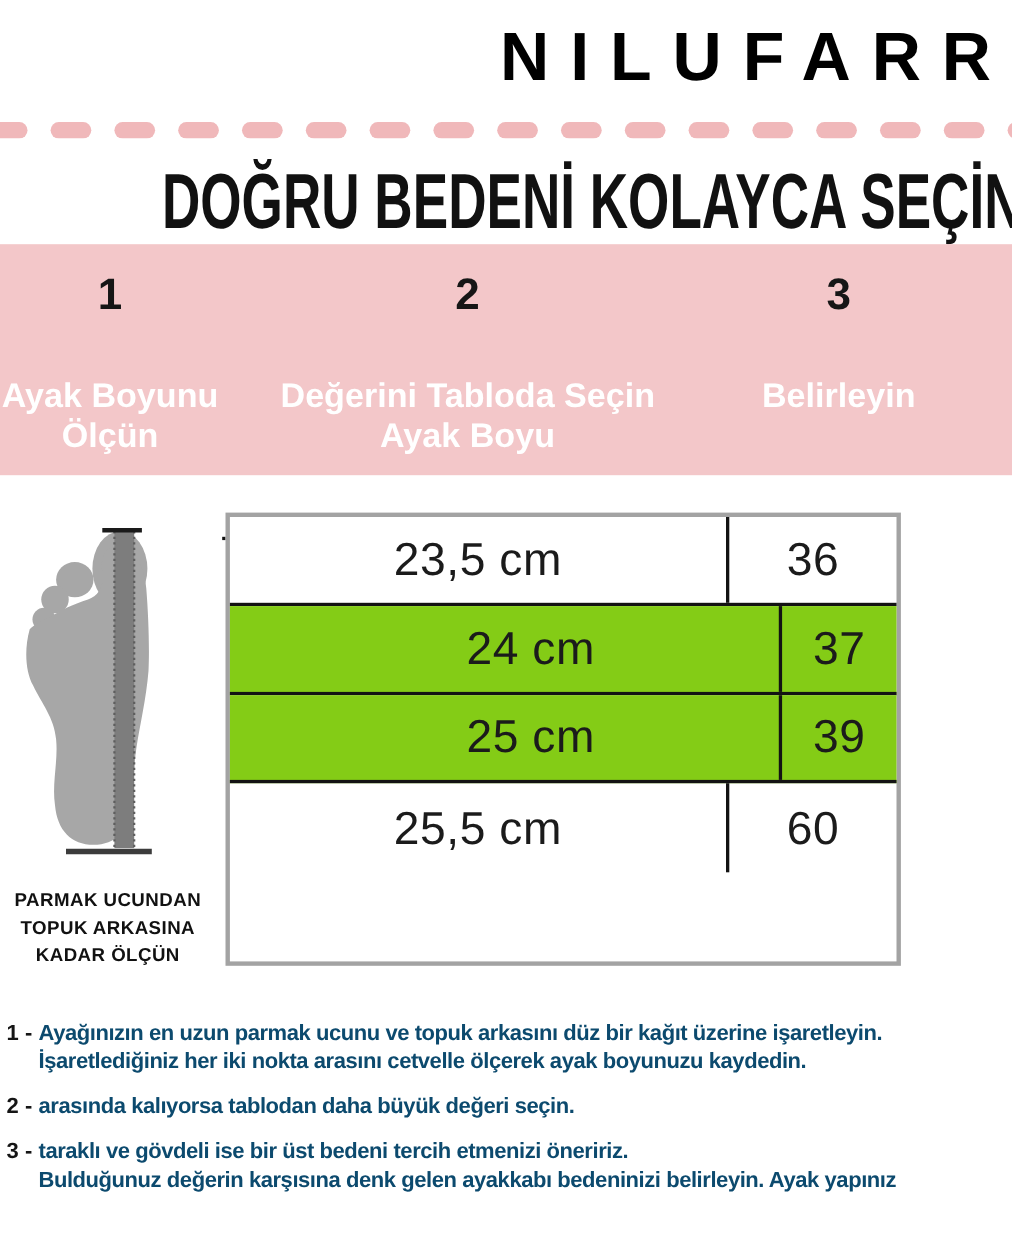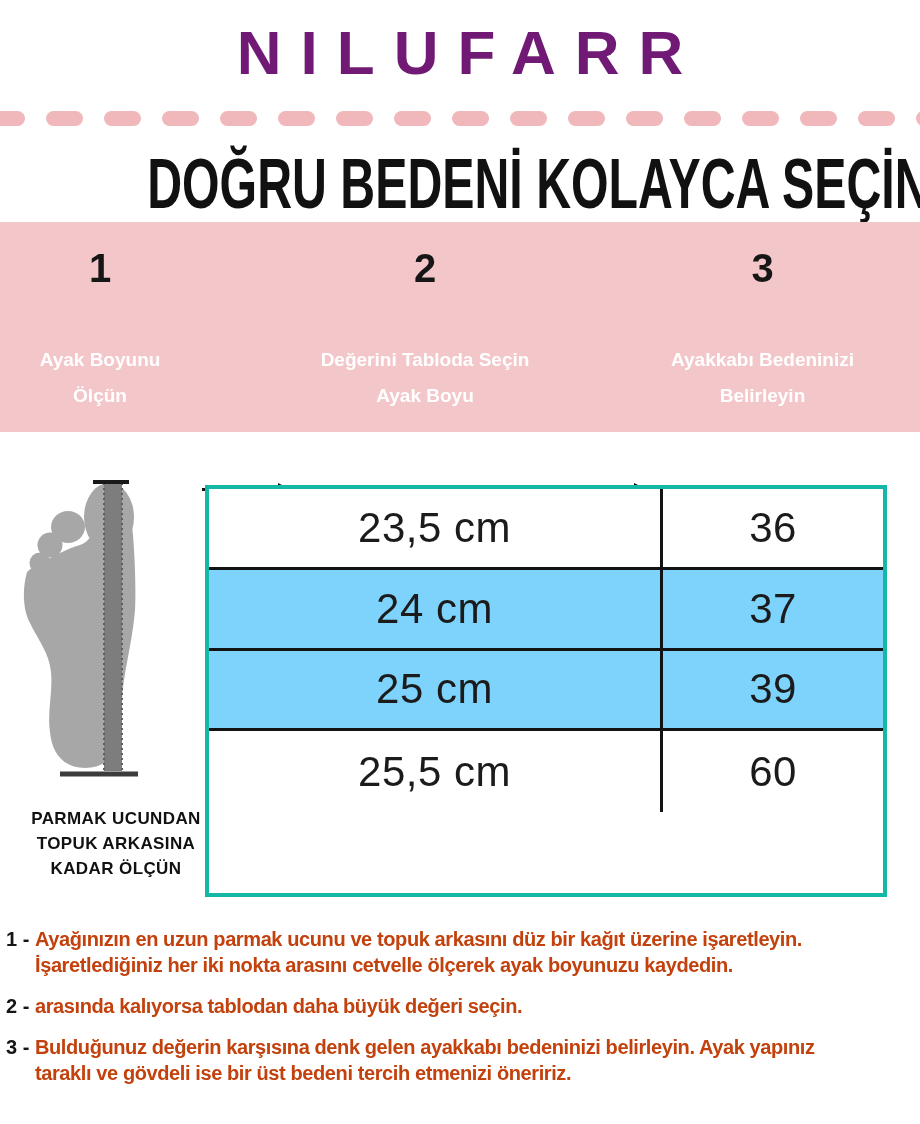--- a/index.html
+++ b/index.html
@@ -6,22 +6,22 @@
   html,body { background:#ffffff; }
   .page {
     position:relative; width:920px; height:1124px; margin:0 auto;
     background:#ffffff; overflow:hidden;
     font-family:"Liberation Sans", sans-serif; color:#151515;
   }
 
   
   .brand {
     position:absolute; top:20px; left:0; width:100%;
-    text-align:center; font-size:62px; font-weight:700;
-    letter-spacing:19px; padding-left:19px; color:#701a75;
+    text-align:right; font-size:62px; font-weight:700;
+    letter-spacing:19px; padding-left:19px; color:#000000;
     line-height:66px; white-space:nowrap;
   }
 
   
   .dashes {
     position:absolute; top:111px; left:-12px; width:944px; height:15px;
     display:flex; gap:21px; overflow:hidden;
   }
   .dashes i { flex:0 0 37px; height:15px; background:#f0b8ba; border-radius:8px; }
 
@@ -31,60 +31,60 @@
     text-align:center; font-size:71px; font-weight:700; color:#111;
     line-height:72px; white-space:nowrap;
     transform:scaleX(0.68); transform-origin:50% 50%;
   }
 
   
   .band { position:absolute; top:222px; left:0; width:920px; height:210px; background:#f3c7c9; }
   .step { position:absolute; text-align:center; }
   .step-num { font-size:40px; font-weight:700; color:#161616; line-height:48px; }
   .step-label { position:absolute; left:0; width:100%; top:98px; color:#ffffff;
-    font-weight:700; font-size:19px; line-height:36px; white-space:nowrap; }
+    font-weight:700; font-size:31px; line-height:36px; white-space:nowrap; }
   .step1 { left:0px;   top:22px; width:200px; }
   .step2 { left:255px; top:22px; width:340px; }
   .step3 { left:605px; top:22px; width:315px; }
   .arrow { position:absolute; top:266px; width:86px; height:3px; background:#111; }
   .arrow:after {
     content:""; position:absolute; right:-2px; top:-5px;
     border-left:12px solid #111; border-top:6.5px solid transparent; border-bottom:6.5px solid transparent;
   }
   .arrow1 { left:202px; } .arrow2 { left:558px; }
 
   
   .size-table {
-    position:absolute; left:205px; top:485px; width:682px; height:412px;
-    border:4px solid #14b8a6; display:grid; grid-template-rows:repeat(5,1fr);
+    position:absolute; left:205px; top:466px; width:614px; height:412px;
+    border:4px solid #a3a3a3; display:grid; grid-template-rows:repeat(5,1fr);
     background:#fff;
   }
   .trow { display:grid; grid-template-columns:454px 1fr; border-bottom:3px solid #131313; }
   .trow:last-child { border-bottom:none; }
-  .trow.pink { background:#7dd3fc; }
+  .trow.pink { background:#84cc16;padding-left:48px; }
   .tcell {
     display:flex; align-items:center; justify-content:center;
     font-size:42px; color:#1b1b1b; letter-spacing:0.5px;
   }
   .tcell.cm { border-right:3px solid #131313; }
 
   
   .foot-wrap { position:absolute; left:5px; top:460px; width:190px; height:350px; }
   .foot-caption {
-    position:absolute; left:20px; top:806px; width:192px; text-align:center;
+    position:absolute; left:2px; top:806px; width:192px; text-align:center;
     font-size:17px; font-weight:800; line-height:25px; color:#111; letter-spacing:0.4px;
     white-space:nowrap;
   }
 
   
   .instructions { position:absolute; left:6px; top:926px; width:906px; }
   .instr { position:relative; padding-left:29px; margin-bottom:15px; }
   .instr-num { position:absolute; left:0; top:0; font-weight:700; font-size:20px; line-height:26px; }
   .instr-line { font-weight:700; font-size:20px; line-height:26px; letter-spacing:-0.4px;
-    color:#c2410c; white-space:nowrap; }
+    color:#0c4a6e; white-space:nowrap; }
 </style>
 </head>
 <body>
 
 <div class="page">
 
   <div class="brand">NILUFARR</div>
 
   <div class="dashes">
     <i></i>
@@ -119,21 +119,20 @@
     <div class="step step2">
       <div class="step-num">2</div>
       <div class="step-label">
         <div>Değerini Tabloda Seçin</div>
         <div>Ayak Boyu</div>
       </div>
     </div>
     <div class="step step3">
       <div class="step-num">3</div>
       <div class="step-label">
-        <div>Ayakkabı Bedeninizi</div>
         <div>Belirleyin</div>
       </div>
     </div>
     <div class="arrow arrow1"></div>
     <div class="arrow arrow2"></div>
   </div>
 
   <div class="foot-wrap">
     <svg width="190" height="350" viewBox="0 0 190 350">
 
@@ -197,18 +196,18 @@
       <span class="instr-num">1 -</span>
       <div class="instr-line">Ayağınızın en uzun parmak ucunu ve topuk arkasını düz bir kağıt üzerine işaretleyin.</div>
       <div class="instr-line">İşaretlediğiniz her iki nokta arasını cetvelle ölçerek ayak boyunuzu kaydedin.</div>
     </div>
     <div class="instr">
       <span class="instr-num">2 -</span>
       <div class="instr-line">arasında kalıyorsa tablodan daha büyük değeri seçin.</div>
     </div>
     <div class="instr">
       <span class="instr-num">3 -</span>
+      <div class="instr-line">taraklı ve gövdeli ise bir üst bedeni tercih etmenizi öneririz.</div>
       <div class="instr-line">Bulduğunuz değerin karşısına denk gelen ayakkabı bedeninizi belirleyin. Ayak yapınız</div>
-      <div class="instr-line">taraklı ve gövdeli ise bir üst bedeni tercih etmenizi öneririz.</div>
     </div>
   </div>
 
 </div>
 
 </body></html>

